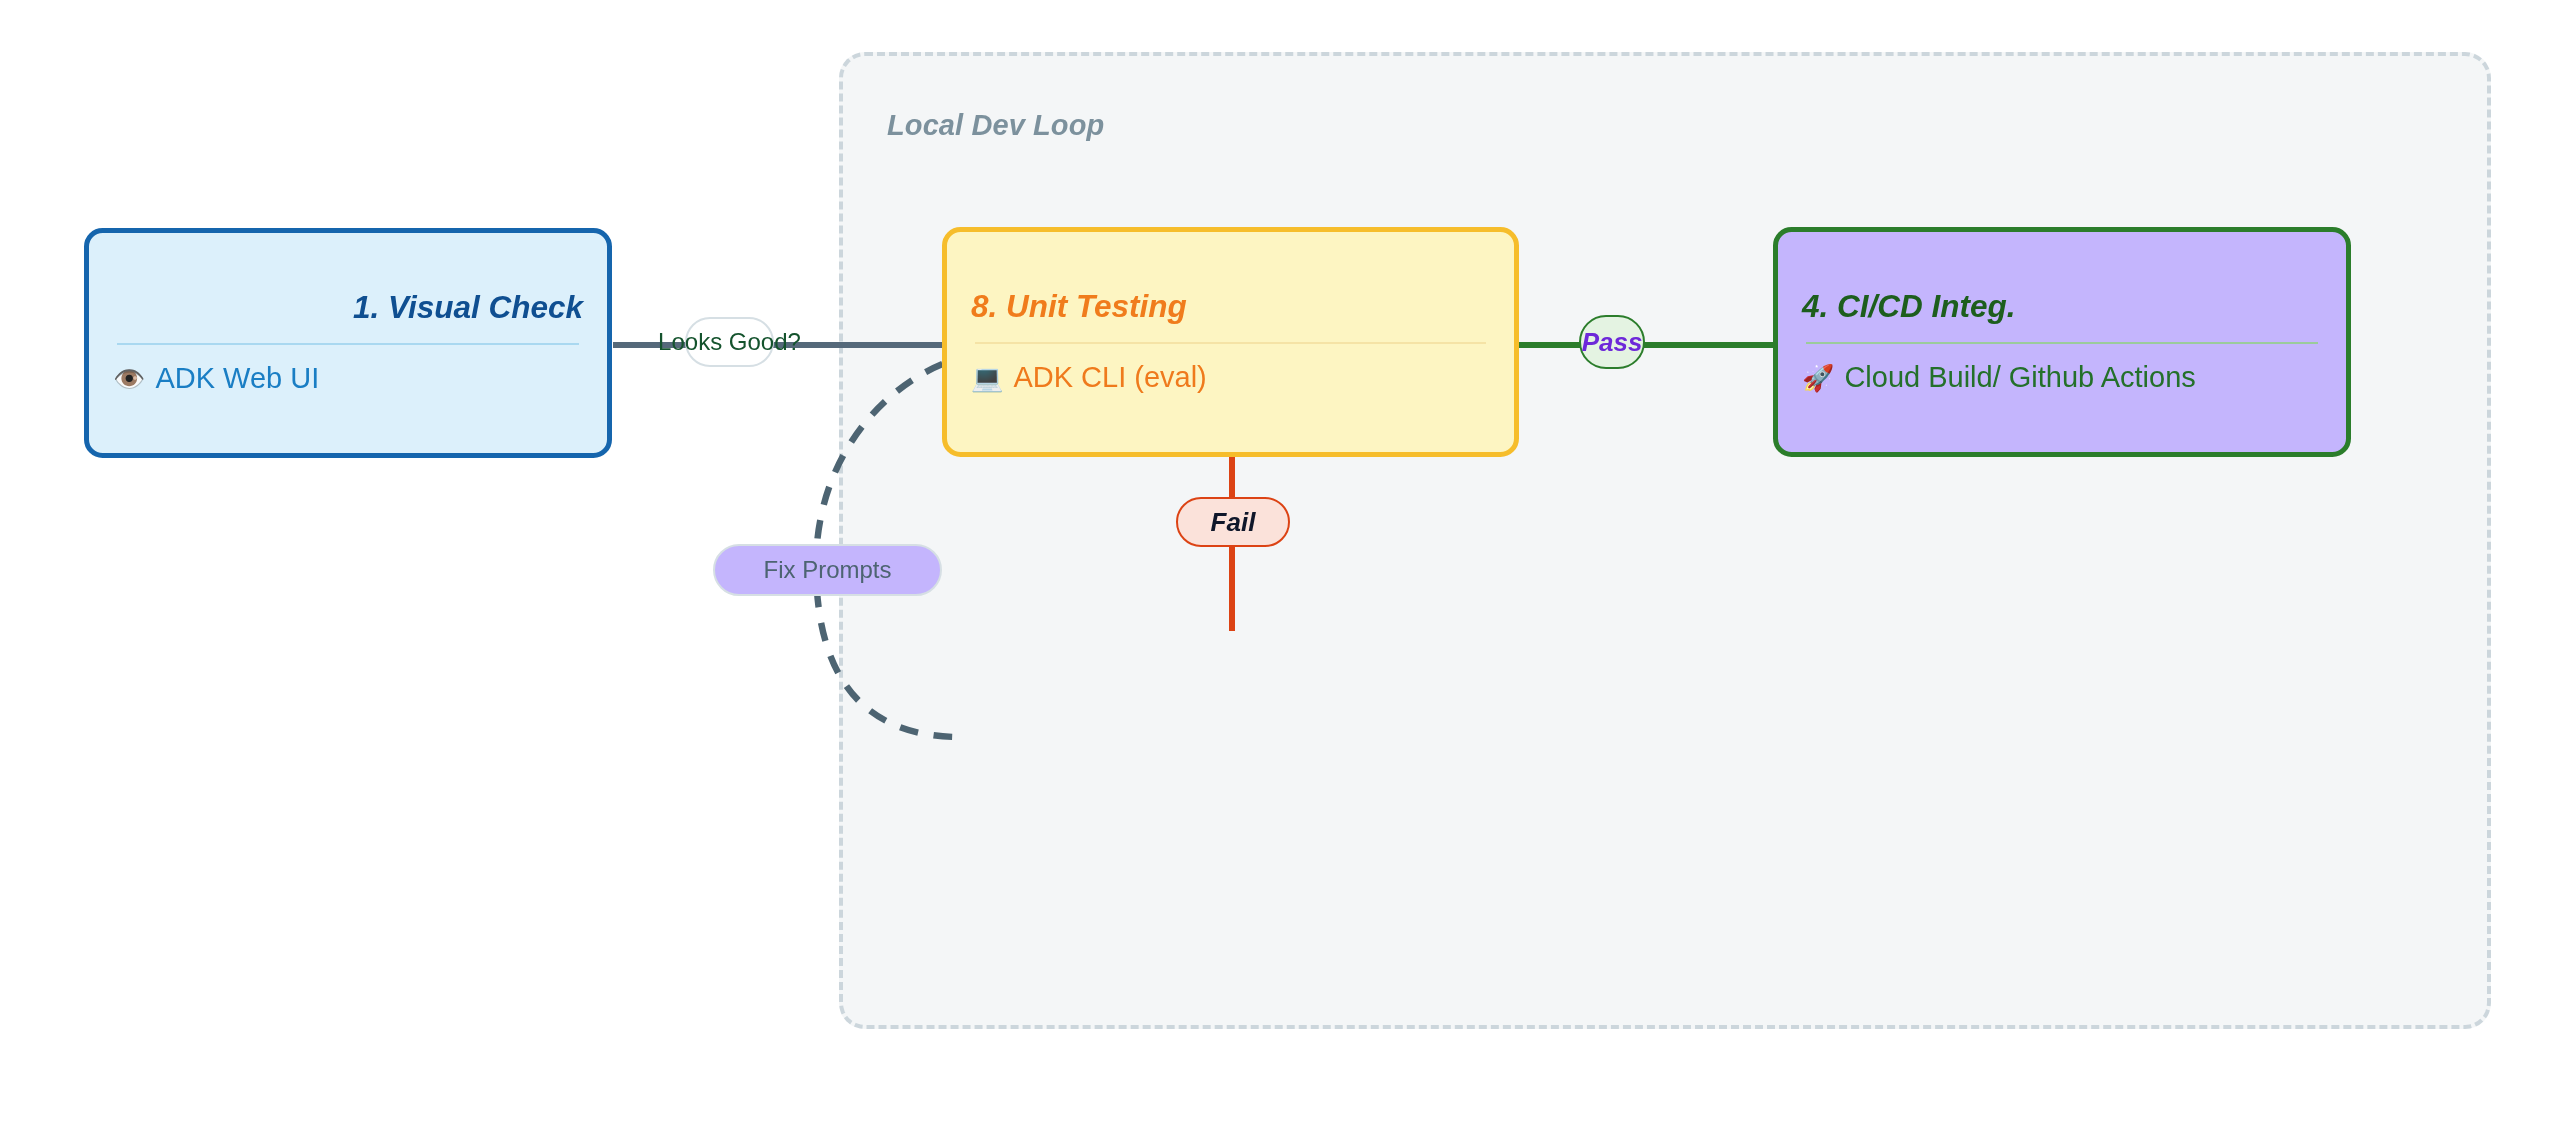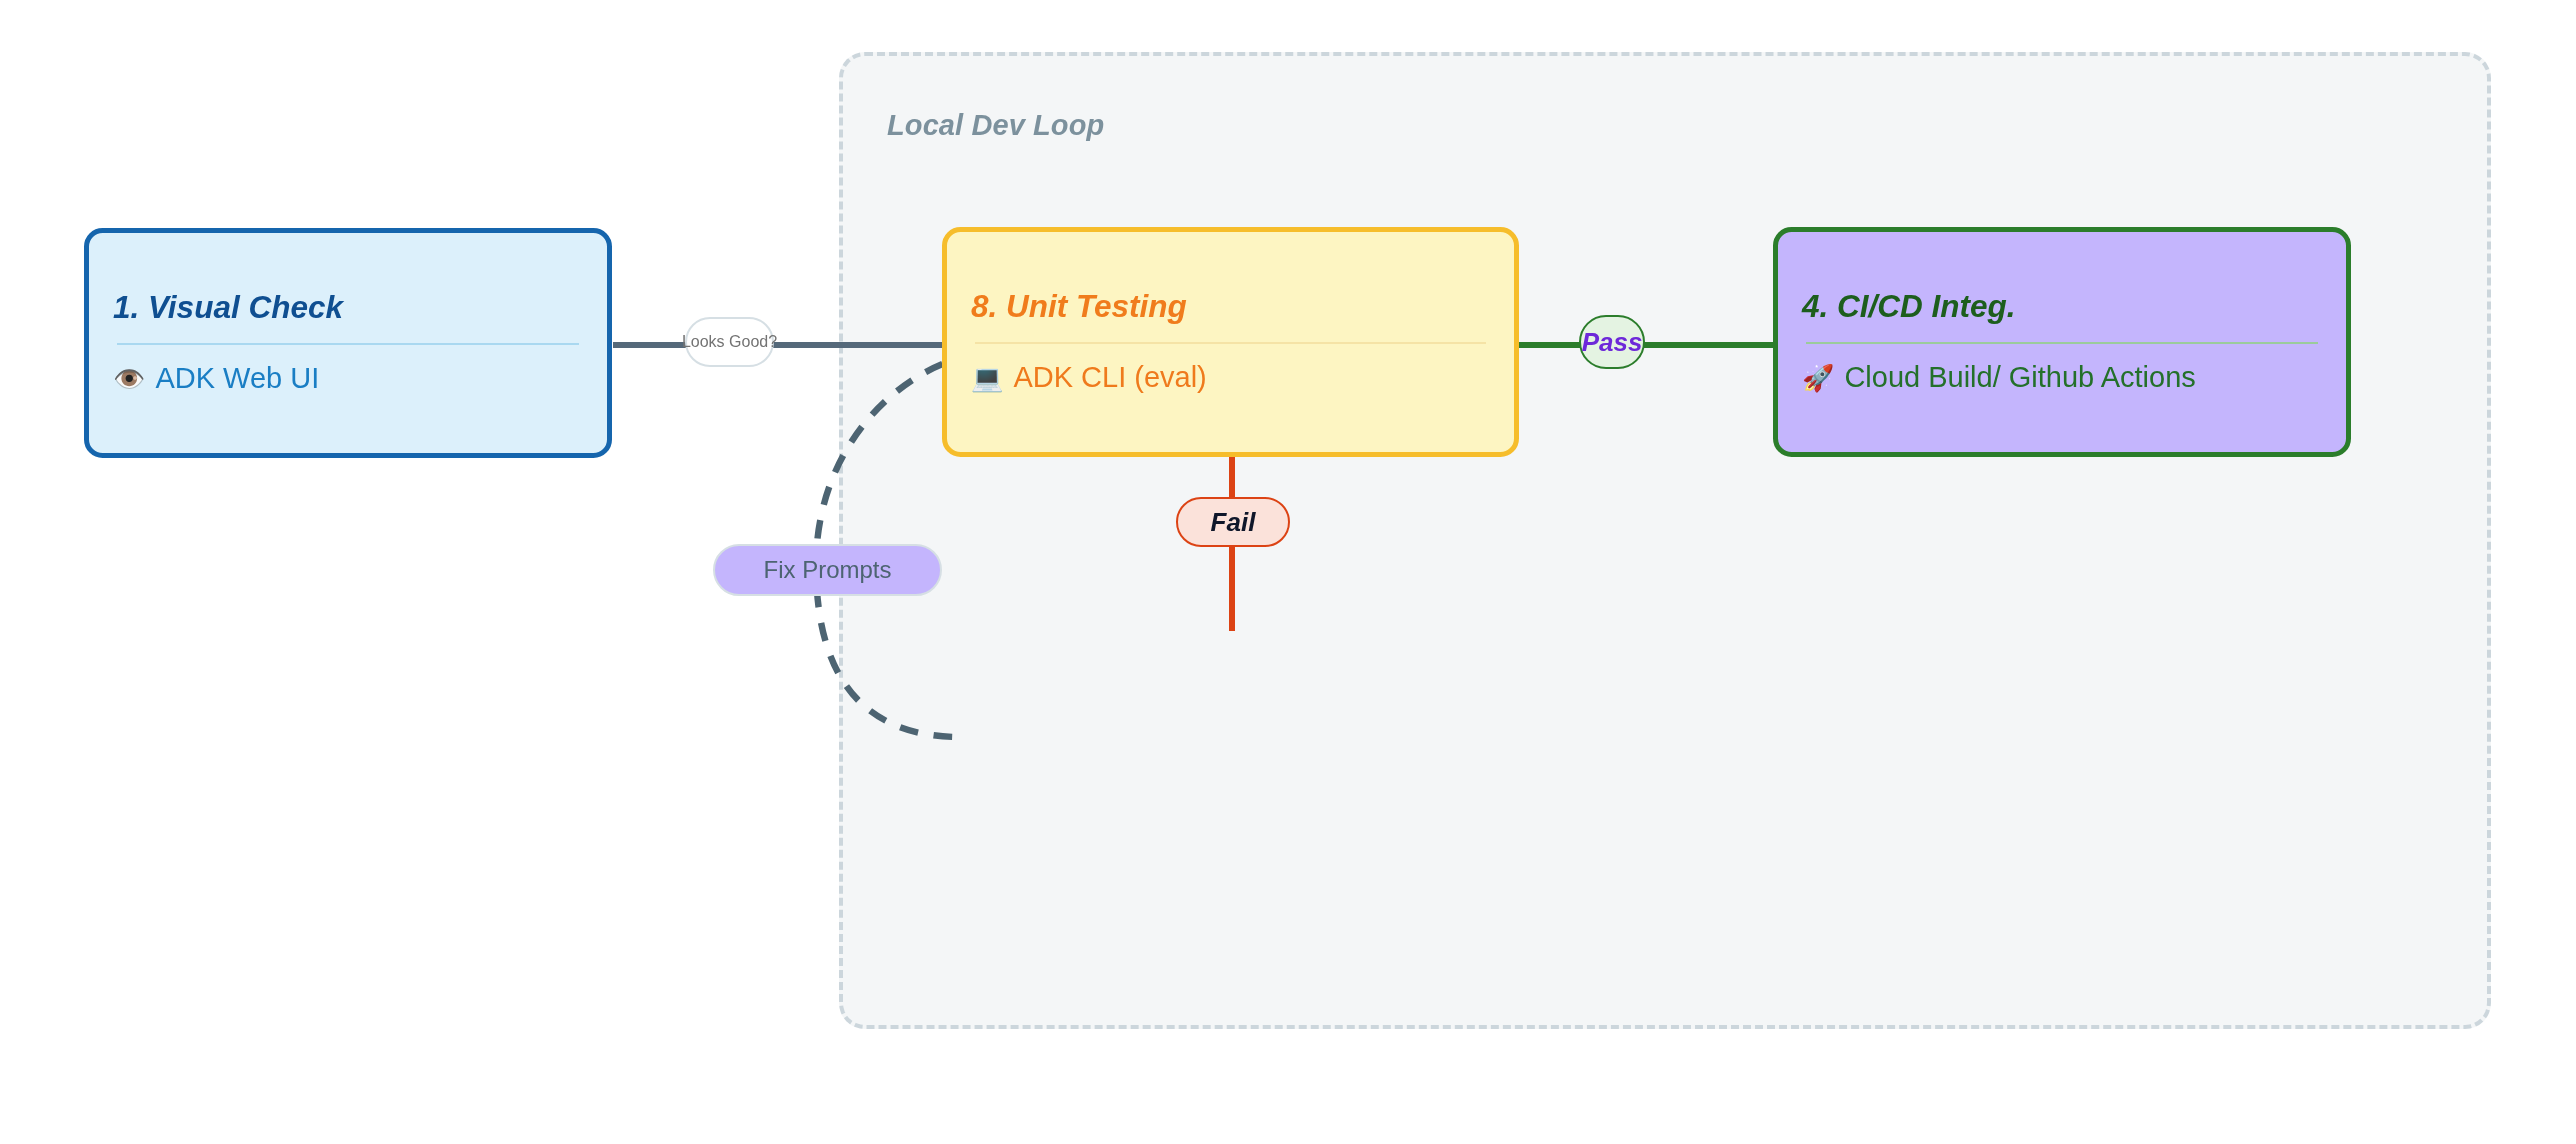--- a/index.html
+++ b/index.html
@@ -72,21 +72,21 @@
     gap: 10px;
   }
   .node-emoji {
     font-size: 26px;
     line-height: 1;
   }
 
   
   #node-visual-check {
     left: 84px; top: 228px; width: 528px; height: 230px;
-    background: #dcf0fb; border-color: #1565ad;
+    background: #dcf0fb; border-color: #1565ad; text-align: right;
   }
   #node-visual-check .node-title { color: #0f4f91; }
   #node-visual-check .node-divider { background: #a9d8f0; }
   #node-visual-check .node-sub { color: #1a7ec4; }
 
   
   #node-unit-testing {
     left: 942px; top: 227px; width: 577px; height: 230px;
     background: #fdf5c2; border-color: #f6bd2b;
   }
@@ -137,21 +137,21 @@
     border-width: 2.9px;
     border-style: solid;
     display: flex;
     align-items: center;
     justify-content: center;
     white-space: nowrap;
   }
   #label-looks-good {
     left: 685px; top: 317px; width: 89px; height: 50px;
     background: #ffffff; border-color: #d6dfe4;
-    color: #737373; font-size: 16px;
+    color: #14532d; font-size: 24px;
   }
   #label-looks-good .pill-text { padding: 0 2.9px; }
   #label-fix-prompts {
     left: 713px; top: 544px; width: 229px; height: 52px;
     background: #c4b5fd; border-color: #d6dfe4;
     color: #4d6472; font-size: 24px;
   }
   #label-pass {
     left: 1579px; top: 315px; width: 66px; height: 54px;
     background: #e4f3e2; border-color: #2b7d2b;

